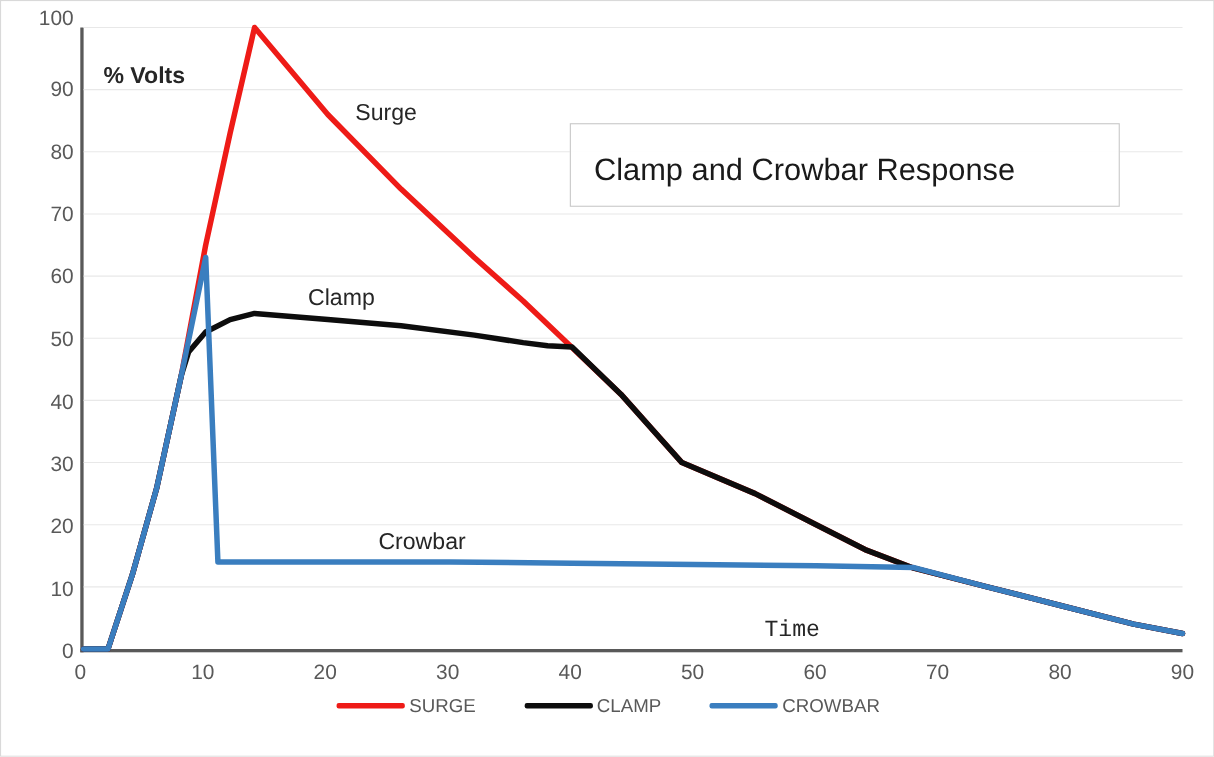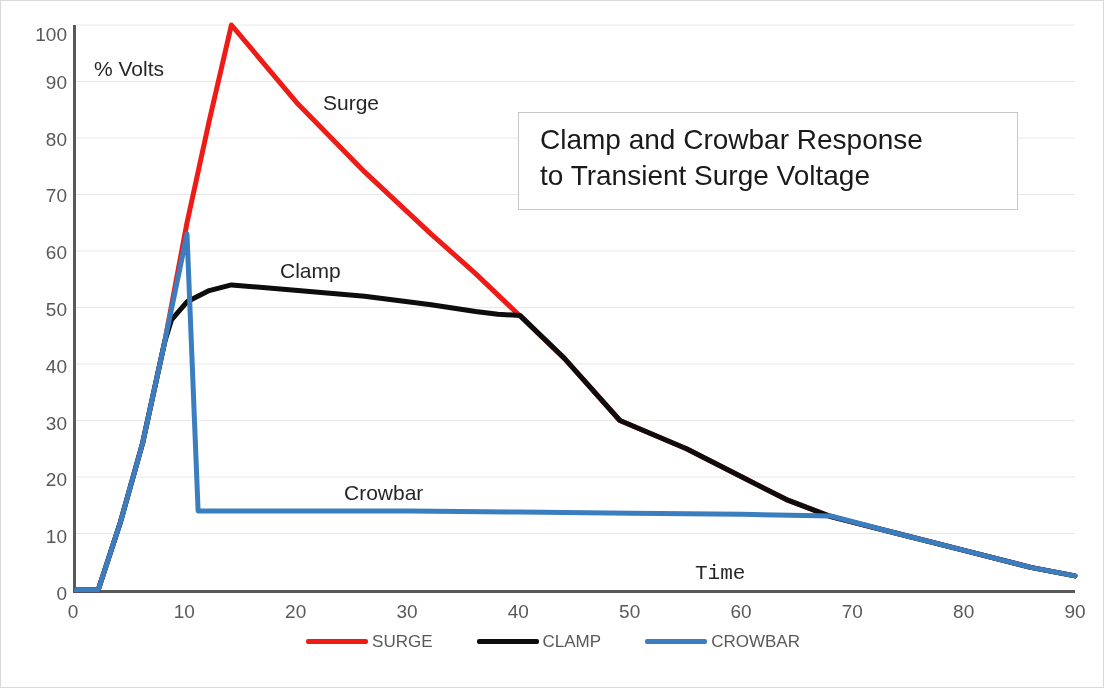--- a/index.html
+++ b/index.html
@@ -78,33 +78,33 @@
     transform: translateX(-30px);
   }
   
   .annot {
     position: absolute;
     font-size: 21px;
     color: #262626;
     line-height: 1;
     white-space: nowrap;
   }
-  #annot-volts   { left: 93px;  top: 57px;  font-weight: normal; text-align: center; }
+  #annot-volts   { left: 93px;  top: 57px;  font-weight: bold; text-align: center; }
   #annot-surge   { left: 322px; top: 91px;  }
   #annot-clamp   { left: 279px; top: 259px; }
   #annot-crowbar { left: 343px; top: 481px; }
   #annot-time    { left: 694px; top: 562px; font-family: Liberation Mono, monospace; }
 
   
   #title-box {
     position: absolute;
     left: 517px;
     top: 111px;
     width: 500px;
-    padding: 9px 0 14px 21px;
+    padding: 24px 0 14px 21px;
     box-sizing: border-box;
     border: 1px solid #c8c8c8;
     background: rgba(255,255,255,0.92);
   }
   #title-box .title-line {
     font-size: 28px;
     color: #1a1a1a;
     line-height: 1.30;
     white-space: nowrap;
   }
@@ -167,21 +167,21 @@
       <div class="y-tick" style="top: 592px;">0</div>
       <div class="y-tick" style="top: 535.2px;">10</div>
       <div class="y-tick" style="top: 478.4px;">20</div>
       <div class="y-tick" style="top: 421.6px;">30</div>
       <div class="y-tick" style="top: 364.8px;">40</div>
       <div class="y-tick" style="top: 308px;">50</div>
       <div class="y-tick" style="top: 251.2px;">60</div>
       <div class="y-tick" style="top: 194.4px;">70</div>
       <div class="y-tick" style="top: 137.6px;">80</div>
       <div class="y-tick" style="top: 80.8px;">90</div>
-      <div class="y-tick" style="top: 33px;">100</div>
+      <div class="y-tick" style="top: 16px;">100</div>
     </div>
 
   <div id="x-axis-labels">
       <div class="x-tick" style="left: 72px;">0</div>
       <div class="x-tick" style="left: 183.333px;">10</div>
       <div class="x-tick" style="left: 294.667px;">20</div>
       <div class="x-tick" style="left: 406px;">30</div>
       <div class="x-tick" style="left: 517.333px;">40</div>
       <div class="x-tick" style="left: 628.667px;">50</div>
       <div class="x-tick" style="left: 740px;">60</div>
@@ -191,21 +191,20 @@
     </div>
 
   <div class="annot" id="annot-volts">% Volts</div>
   <div class="annot" id="annot-surge">Surge</div>
   <div class="annot" id="annot-clamp">Clamp</div>
   <div class="annot" id="annot-crowbar">Crowbar</div>
   <div class="annot" id="annot-time">Time</div>
 
   <div id="title-box">
     <div class="title-line">Clamp and Crowbar Response</div>
-    <div class="title-line">to Transient Surge Voltage</div>
   </div>
 
   <div id="legend">
       <div class="legend-item">
         <span class="legend-swatch" style="background: rgb(238, 27, 23);"></span>
         <span class="legend-label">SURGE</span>
       </div>
       <div class="legend-item">
         <span class="legend-swatch" style="background: rgb(13, 13, 13);"></span>
         <span class="legend-label">CLAMP</span>

